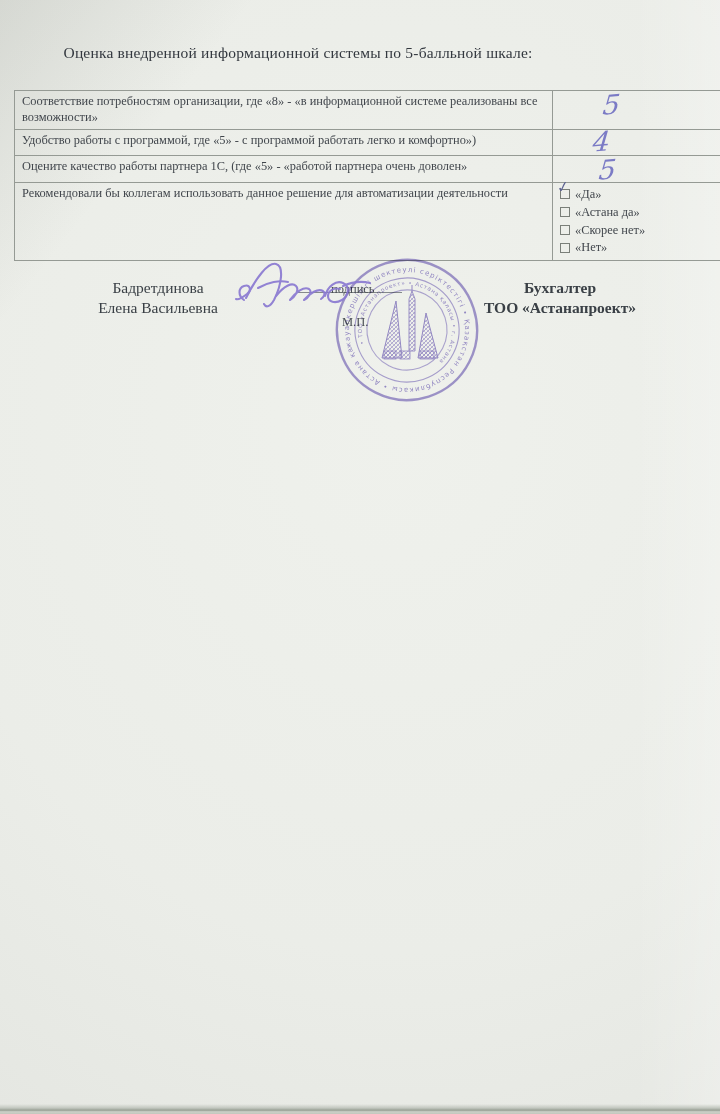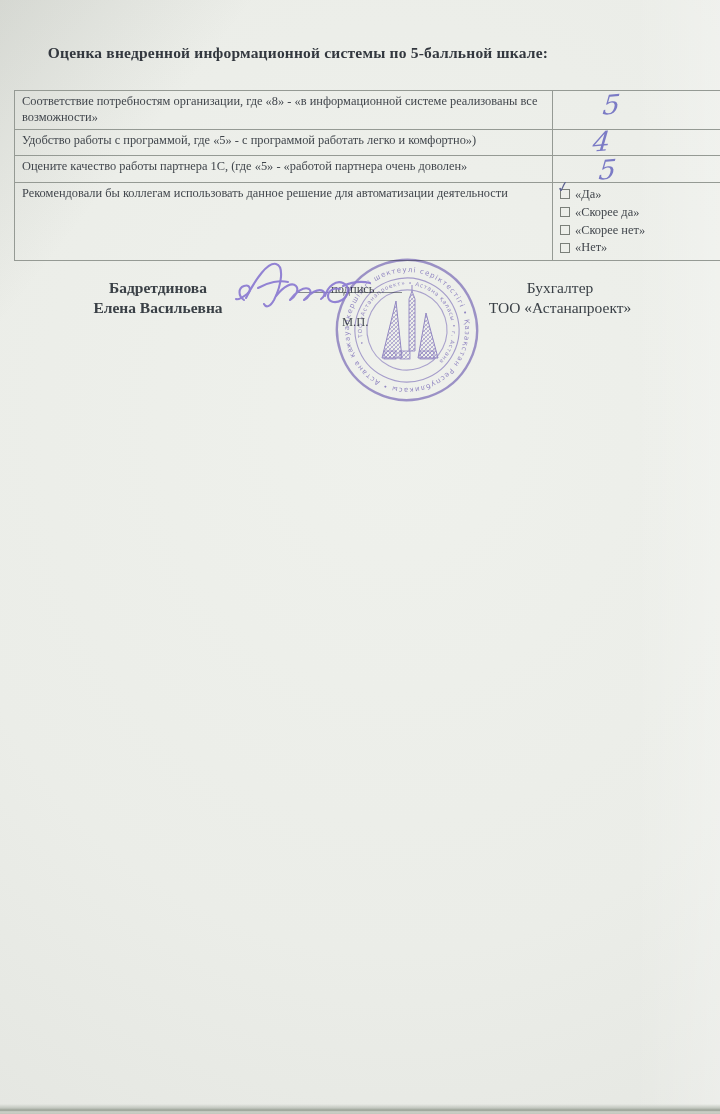--- a/index.html
+++ b/index.html
@@ -15,21 +15,21 @@
     content:"";position:absolute;inset:0;pointer-events:none;
     background:linear-gradient(128deg, rgba(110,115,105,0.16) 0%, rgba(110,115,105,0.0) 16%),
                linear-gradient(270deg, rgba(255,255,255,0.25) 0%, rgba(255,255,255,0) 12%);
   }
   .page::after{ 
     content:"";position:absolute;left:0;right:0;bottom:0;height:10px;pointer-events:none;
     background:linear-gradient(to bottom, rgba(0,0,0,0) 0%, #c2c7bf 40%, #99a095 62%, #ccd0c8 78%, #c3c7bc 100%);
   }
   .title{
     position:absolute;top:44px;left:0;width:596px;text-align:center;
-    font-size:15.5px;font-weight:bold;color:#33383f;letter-spacing:0.2px;
+    font-size:15.5px;font-weight:normal;color:#33383f;letter-spacing:0.2px;
   }
   
   table.eval{
     position:absolute;top:90px;left:14px;width:712px;
     border-collapse:collapse;table-layout:fixed;
   }
   table.eval td{
     border:1px solid #959a94;
     font-size:12.4px;line-height:1.32;color:#41464c;
     padding:2px 7px 3px 7px;vertical-align:top;
@@ -53,25 +53,25 @@
     border:1px solid #7a7f79;margin-right:5px;flex:0 0 auto;background:transparent;
   }
   .tick{
     position:absolute;left:-3px;top:-8px;
     font-size:15px;color:#5d6292;transform:rotate(-10deg);
     font-family:"DejaVu Sans",sans-serif;
   }
   
   .sig-name{
     position:absolute;top:278px;left:58px;width:200px;text-align:center;
-    font-size:15.5px;font-weight:bold;line-height:20px;color:#3a4046;
+    font-size:15.5px;font-weight:normal;line-height:20px;color:#3a4046;
   }
   .sig-pos{
     position:absolute;top:278px;left:452px;width:216px;text-align:center;
-    font-size:15.5px;font-weight:normal;line-height:20px;color:#3a4046;
+    font-size:15.5px;font-weight:bold;line-height:20px;color:#3a4046;
   }
   .podpis-line{position:absolute;top:292px;left:298px;width:104px;height:1px;background:#62676c;opacity:.75;}
   .podpis-word{position:absolute;top:282px;left:331px;font-size:12.5px;color:#4a4f55;}
   .mp-word{position:absolute;top:315px;left:342px;font-size:12.5px;color:#4a4f55;}
   .signature-svg{position:absolute;top:256px;left:230px;z-index:5;}
   .stamp-svg{position:absolute;top:255px;left:332px;z-index:4;mix-blend-mode:multiply;opacity:.88;}
   .stamp-text{font-family:"DejaVu Sans",sans-serif;}
 </style>
 </head>
 <body>
@@ -104,21 +104,21 @@
       <td class="qcell">Рекомендовали бы коллегам использовать данное решение для автоматизации деятельности</td>
       <td class="acell">
         <ul class="opts">
           <li class="opt">
             <span class="cbox"></span>
             <span class="tick">✓</span>
             <span>«Да»</span>
           </li>
           <li class="opt">
             <span class="cbox"></span>
-            <span>«Скорее да»</span>
+            <span>«Астана да»</span>
           </li>
           <li class="opt">
             <span class="cbox"></span>
             <span>«Скорее нет»</span>
           </li>
           <li class="opt">
             <span class="cbox"></span>
             <span>«Нет»</span>
           </li>
         </ul>

